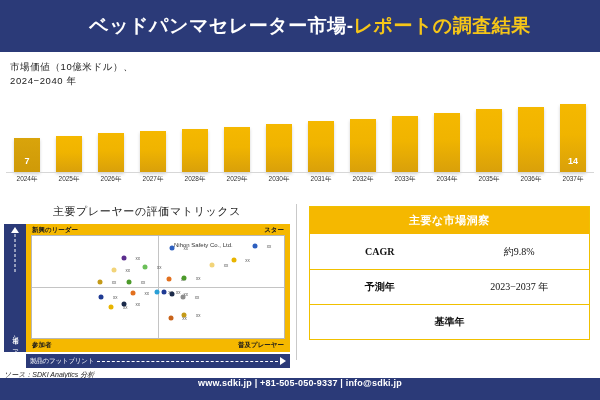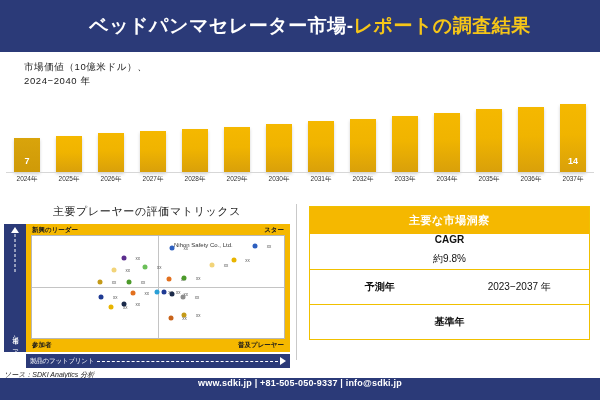--- a/index.html
+++ b/index.html
@@ -26,21 +26,21 @@
     color:#ffffff;
     letter-spacing:0.5px;
     white-space:nowrap;
   }
   #header-title .accent { color:#f5c518; }
 
   
   #chart-section {
     position:relative;
     height:143px;
-    padding:8px 6px 0 20px;
+    padding:8px 6px 0 6px;
     background:#ffffff;
   }
   #chart-title {
     font-size:9.5px;
     color:#1a1a1a;
     line-height:1.45;
     font-weight:normal;
     letter-spacing:0.6px;
     padding-left:4px;
   }
@@ -116,20 +116,21 @@
   }
   #divider {
     width:1px;
     background:#c9c9c9;
     margin-top:4px;
     margin-bottom:18px;
   }
   #panel-right {
     flex:1;
     padding:6px 10px 0 12px;
+    font-family:Liberation Serif, serif;
   }
 
   
   #matrix-title {
     text-align:center;
     font-size:11px;
     color:#1a1a1a;
     letter-spacing:0.6px;
     padding:2px 0 5px 0;
   }
@@ -274,21 +275,21 @@
     font-weight:bold;
     color:#ffffff;
     letter-spacing:0.5px;
   }
   .ins-row {
     display:flex;
     border-top:1px solid #f0c000;
     height:35px;
     align-items:center;
   }
-  .ins-row:first-of-type { border-top:none;flex-direction:column; }
+  .ins-row:first-of-type { border-top:none; }
   .ins-key {
     flex:1;
     text-align:center;
     font-size:10px;
     font-weight:bold;
     color:#111111;
   }
   .ins-val {
     flex:1;
     text-align:center;

